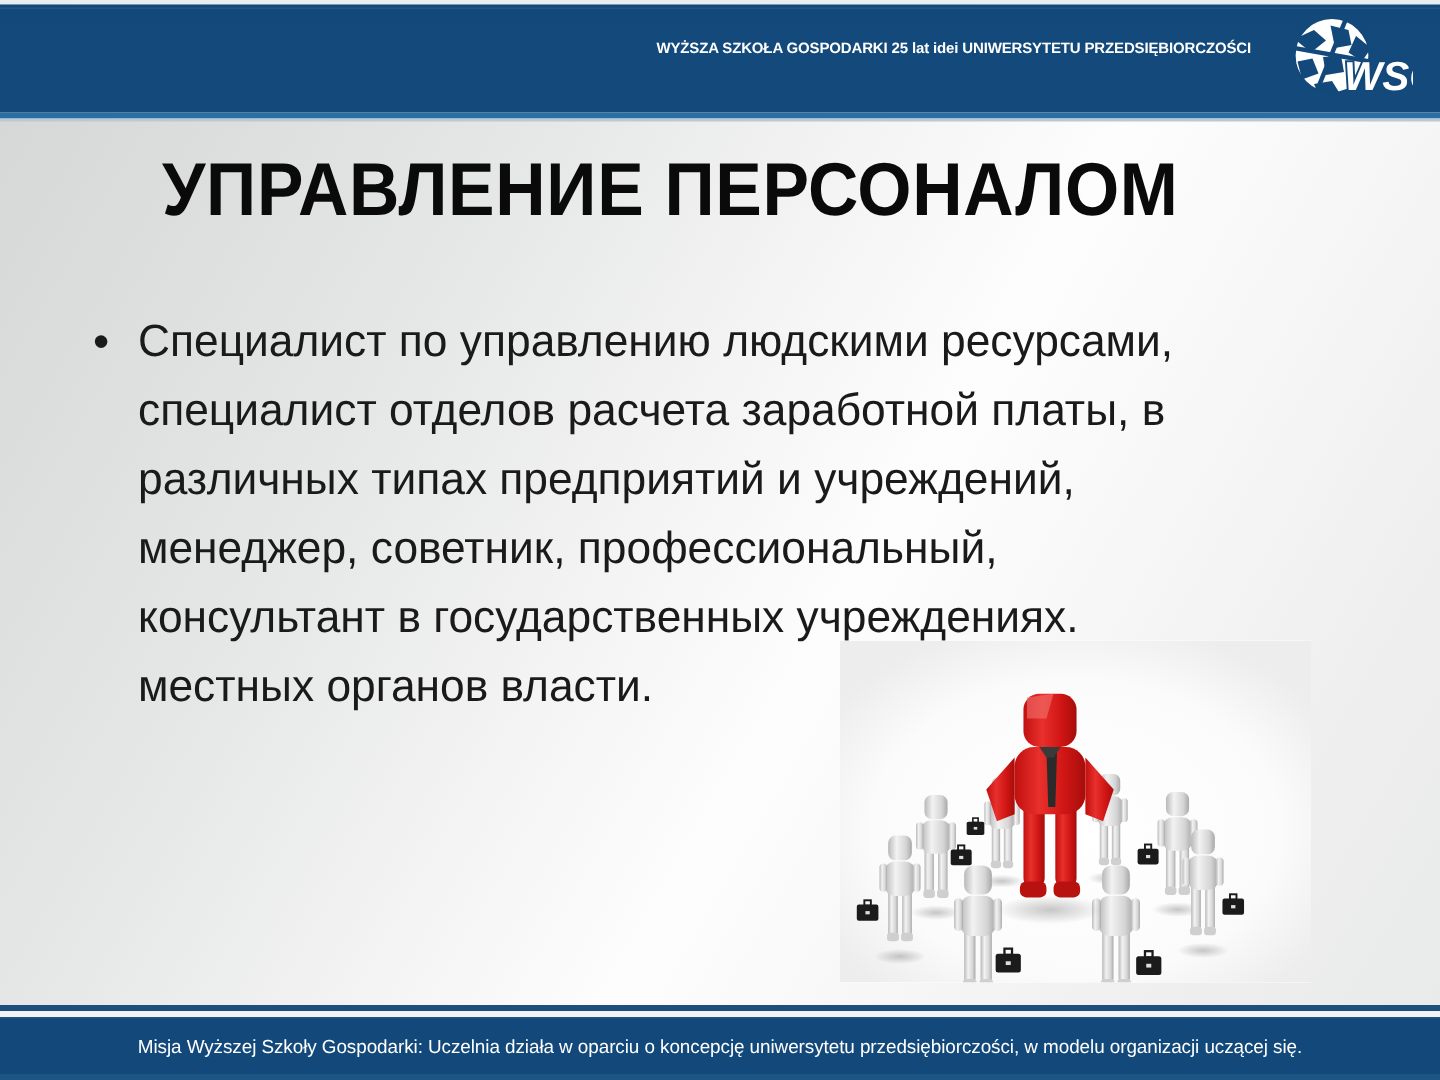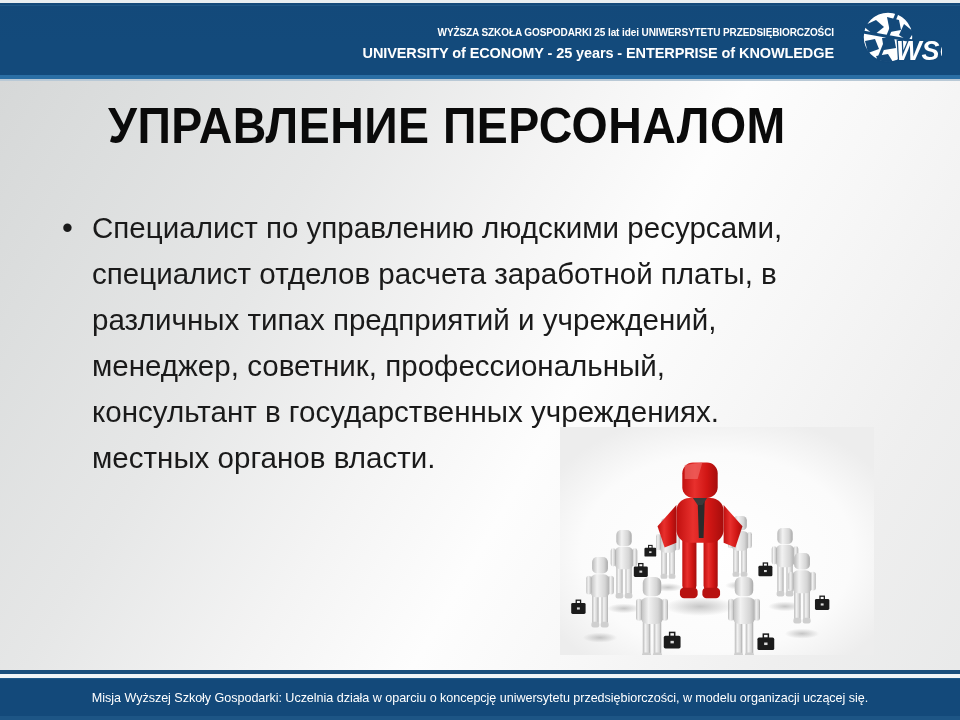--- a/index.html
+++ b/index.html
@@ -198,21 +198,20 @@
 
 <div class="slide">
 
   <div class="header">
     <div class="header-topline"></div>
     <div class="header-band"></div>
     <div class="header-innerline-top"></div>
 
     <div class="header-text">
       <div class="header-line1">WYŻSZA SZKOŁA GOSPODARKI 25 lat idei UNIWERSYTETU PRZEDSIĘBIORCZOŚCI</div>
-      <div class="header-line2">UNIVERSITY of ECONOMY - 25 years - ENTERPRISE of KNOWLEDGE</div>
     </div>
 
     <div class="logo">
       <svg width="96" height="66" viewBox="0 0 96 66" xmlns="http://www.w3.org/2000/svg">
         <defs>
           <clipPath id="globeclip">
             <circle cx="42" cy="29" r="25"></circle>
           </clipPath>
         </defs>
         <circle cx="42" cy="29" r="25" fill="#ffffff"></circle>

